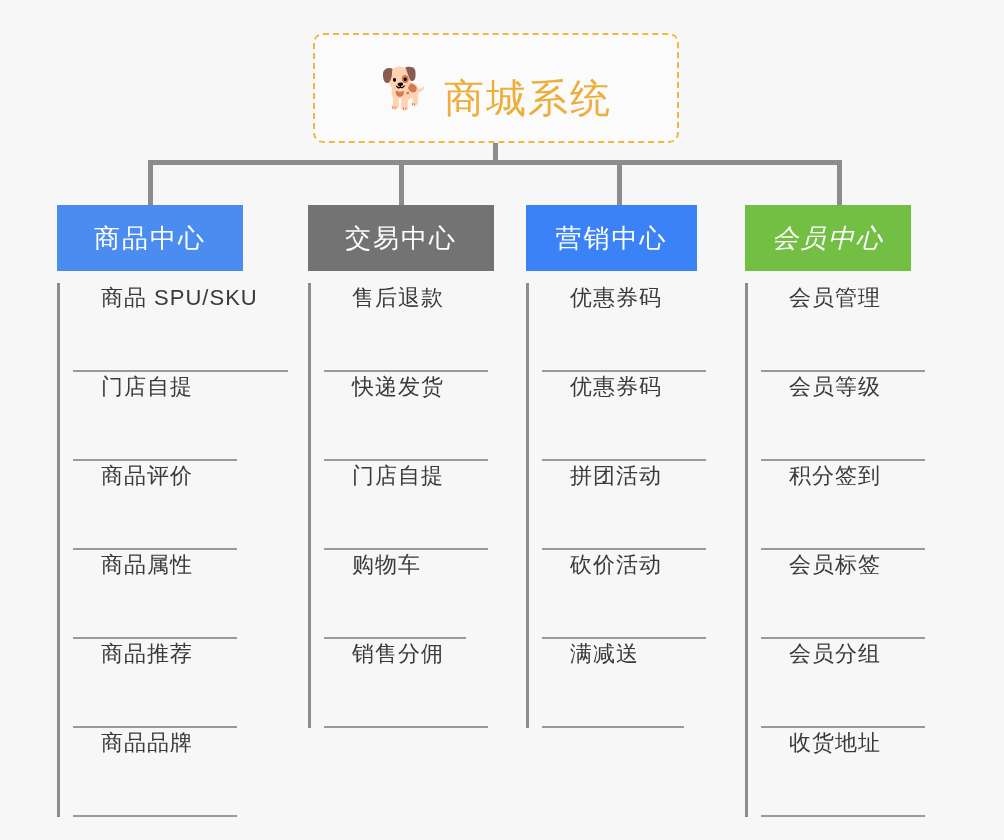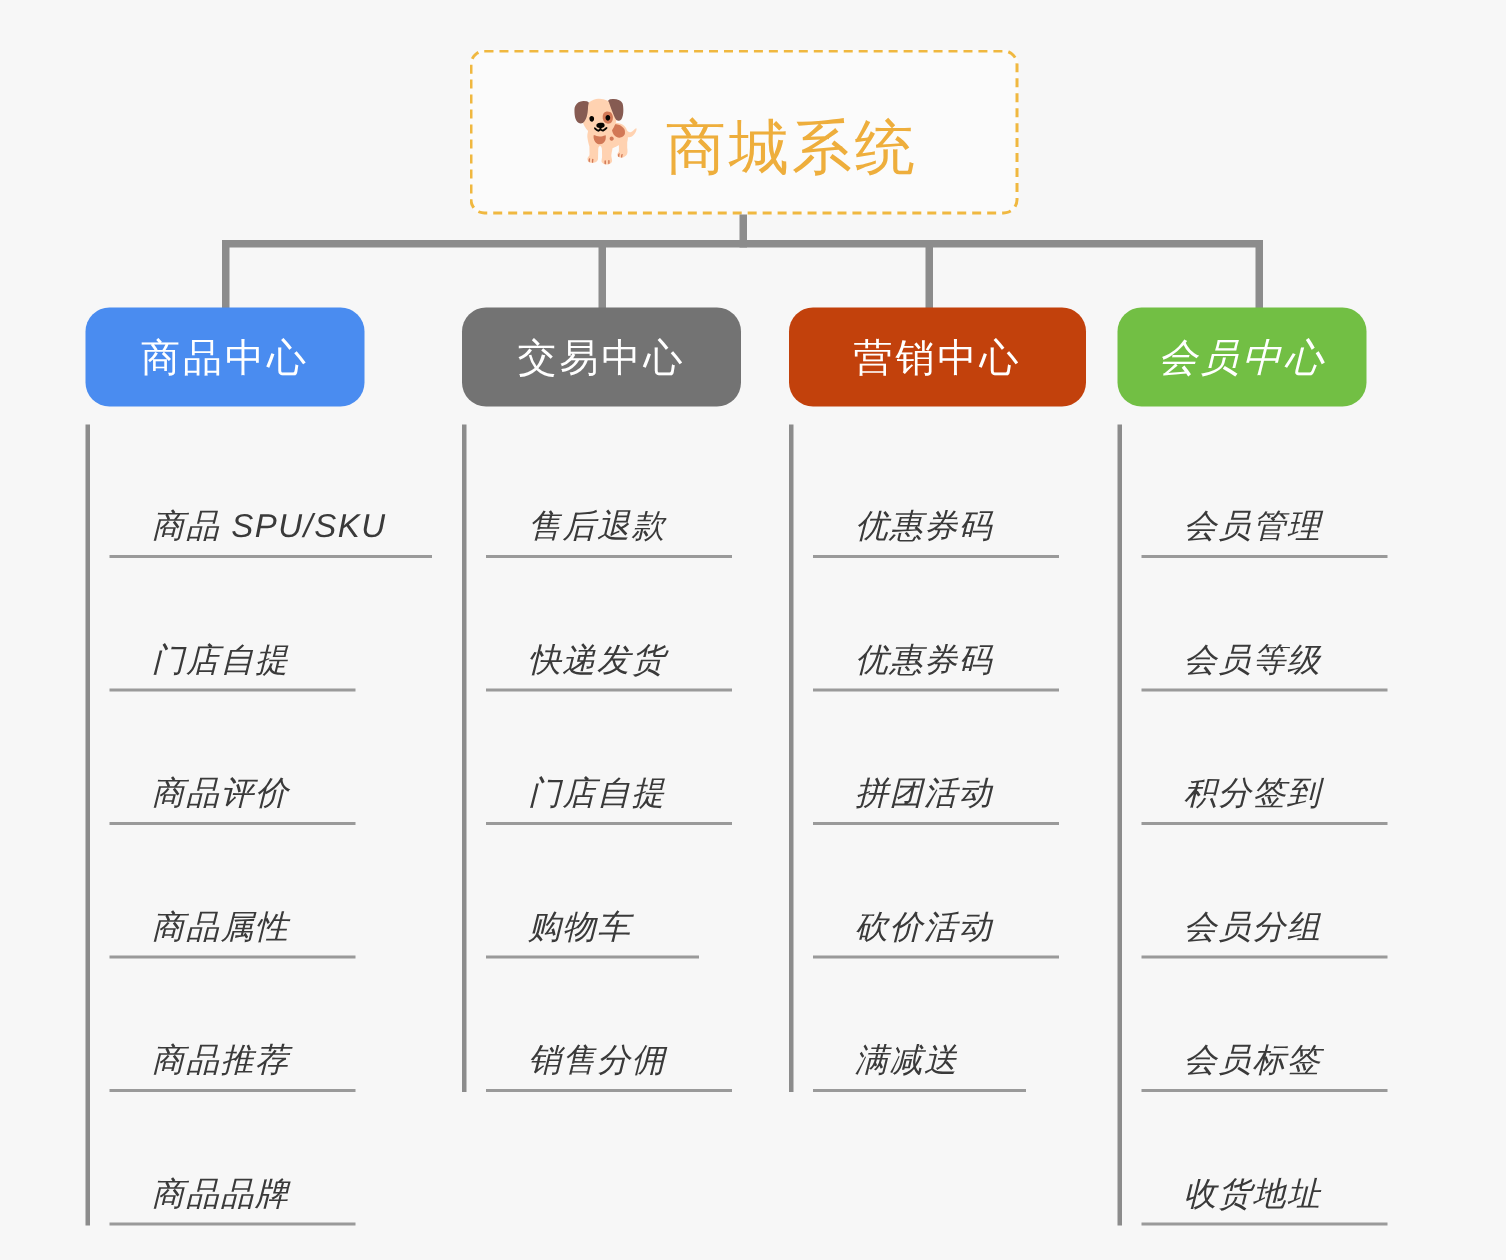--- a/index.html
+++ b/index.html
@@ -72,45 +72,43 @@
     background: #8c8c8c;
   }
 
   
   .column {
     position: absolute;
     top: 205px;
   }
   .cat-box {
     height: 66px;
-    border-radius: 16px;
+    border-radius: 0;
     display: flex;
     align-items: center;
     justify-content: center;
     color: #ffffff;
     font-size: 26px;
     letter-spacing: 2px;
     white-space: nowrap;
   }
 
   
   .leaf-list {
     position: relative;
     margin-top: 12px;
     padding-left: 13px;
     border-left: 3px solid #8c8c8c;
   }
   .leaf-item {
     position: relative;
     height: 89px;
     display: flex;
-    align-items: flex-end;
     padding-left: 28px;
     padding-bottom: 6px;
-    font-style: italic;
   }
   .leaf-label {
     font-size: 22px;
     color: #3a3a3a;
     white-space: nowrap;
     letter-spacing: 1px;
   }
   .leaf-rule {
     position: absolute;
     left: 0;
@@ -189,21 +187,21 @@
             <span class="leaf-label">购物车</span>
             <div class="leaf-rule" style="width: 142px;"></div>
           </div>
           <div class="leaf-item">
             <span class="leaf-label">销售分佣</span>
             <div class="leaf-rule" style="width: 164px;"></div>
           </div>
         </div>
       </div>
       <div class="column" style="left: 526px;">
-        <div class="cat-box" style="width: 198px; background: #c2410c;">
+        <div class="cat-box" style="width: 171px; background: #3b82f6;">
           <span>营销中心</span>
         </div>
         <div class="leaf-list">
           <div class="leaf-item">
             <span class="leaf-label">优惠券码</span>
             <div class="leaf-rule" style="width: 164px;"></div>
           </div>
           <div class="leaf-item">
             <span class="leaf-label">优惠券码</span>
             <div class="leaf-rule" style="width: 164px;"></div>
@@ -233,28 +231,28 @@
           </div>
           <div class="leaf-item">
             <span class="leaf-label">会员等级</span>
             <div class="leaf-rule" style="width: 164px;"></div>
           </div>
           <div class="leaf-item">
             <span class="leaf-label">积分签到</span>
             <div class="leaf-rule" style="width: 164px;"></div>
           </div>
           <div class="leaf-item">
+            <span class="leaf-label">会员标签</span>
+            <div class="leaf-rule" style="width: 164px;"></div>
+          </div>
+          <div class="leaf-item">
             <span class="leaf-label">会员分组</span>
             <div class="leaf-rule" style="width: 164px;"></div>
           </div>
           <div class="leaf-item">
-            <span class="leaf-label">会员标签</span>
-            <div class="leaf-rule" style="width: 164px;"></div>
-          </div>
-          <div class="leaf-item">
             <span class="leaf-label">收货地址</span>
             <div class="leaf-rule" style="width: 164px;"></div>
           </div>
         </div>
       </div>
     </div>
 
 </div>
 
 </body></html>

